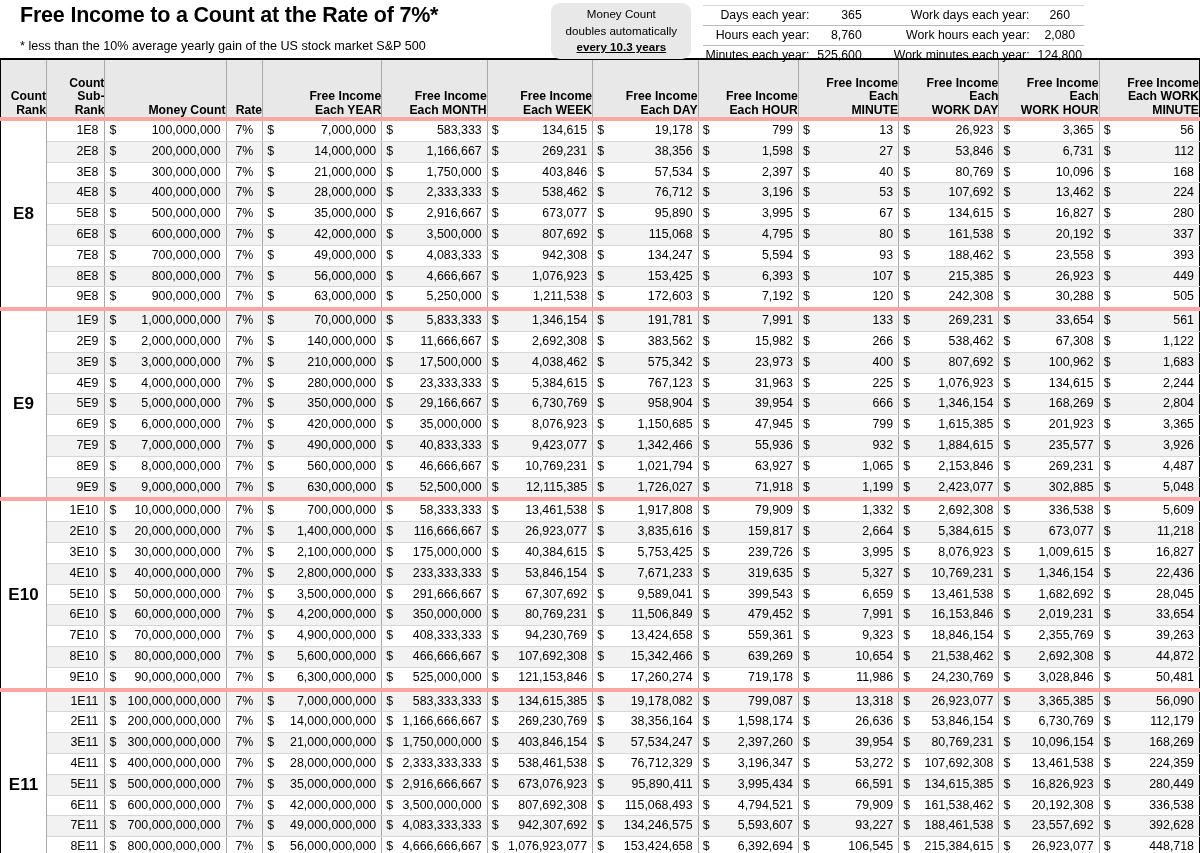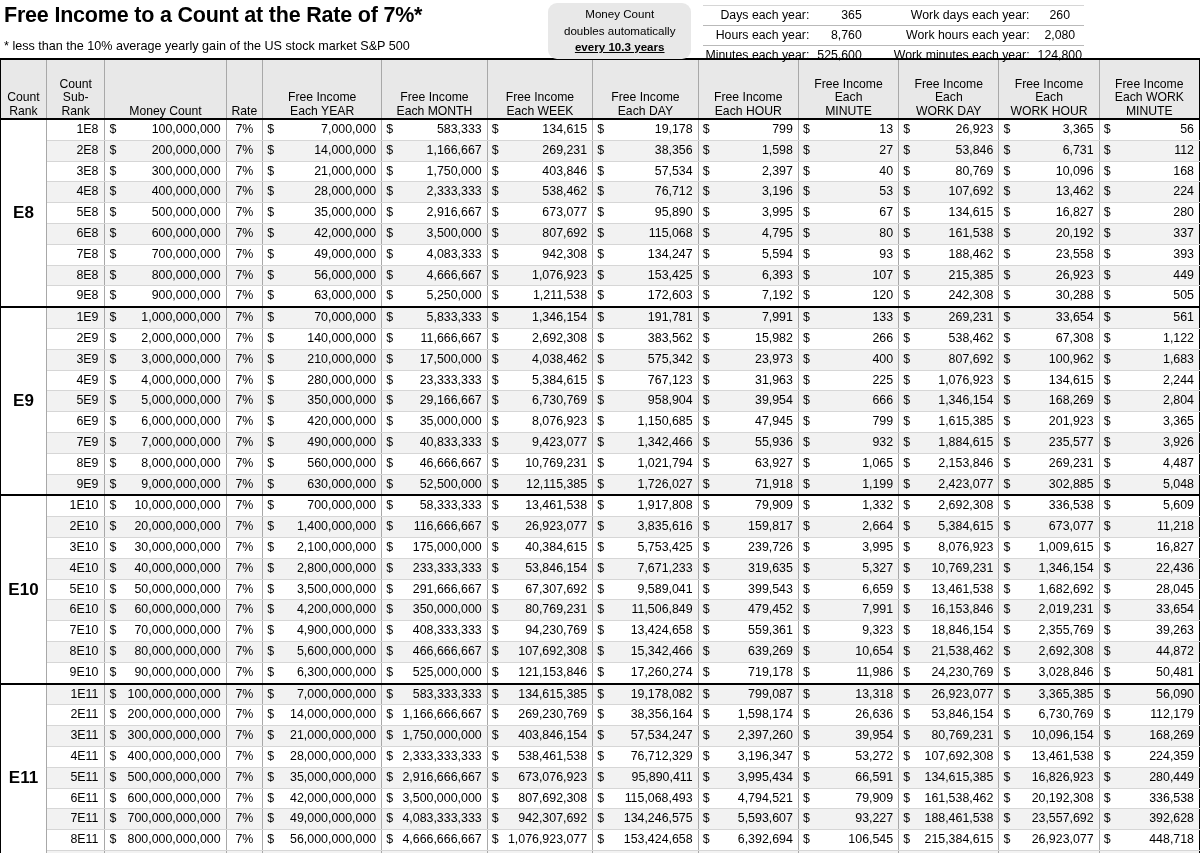--- a/index.html
+++ b/index.html
@@ -12,21 +12,21 @@
     overflow: hidden;
   }
   #page { position: relative; width: 1200px; height: 853px; }
 
   
   .topbar {
     display: flex;
     align-items: flex-start;
     width: 1084px;
     height: 58px;
-    padding: 2px 0 0 0;
+    padding: 2px 0 0 16px;
   }
   .title-block { width: 560px; padding-left: 4px; }
   .main-title {
     font-size: 21.5px;
     font-weight: bold;
     letter-spacing: -0.2px;
     line-height: 25px;
     margin: 1px 0 0 0;
     white-space: nowrap;
   }
@@ -81,41 +81,41 @@
     border-right: 1px solid #a8a8a8;
     padding: 0;
     overflow: hidden;
     white-space: nowrap;
   }
   table.grid th:first-child, table.grid td:first-child { border-left: 1px solid #000; }
   table.grid th:last-child, table.grid td:last-child { border-right: 1px solid #000; }
 
   thead th {
     background: #e8e8e8;
-    font-weight: normal;
+    font-weight: bold;
     font-size: 12.2px;
     line-height: 13.5px;
     vertical-align: bottom;
-    text-align: center;
+    text-align: right;
     height: 60px;
     padding-bottom: 4px;
     border-top: 2px solid #000;
     border-bottom: 2px solid #000;
   }
 
   tbody tr { height: 19.8px; }
   tbody td {
     height: 19.8px;
     line-height: 19.8px;
     border-top: 1px solid #d6d6d6;
     border-bottom: 1px solid #d6d6d6;
   }
   tbody tr.band td { background: #f2f2f2; }
   tbody tr.grp-last td { border-bottom: 2px solid #000; }
-  tbody tr.grp-first td { border-top: 2px solid #fca5a5; }
+  tbody tr.grp-first td { border-top: 4px solid #fca5a5; }
   tbody tr.last-row td { border-bottom: 2px solid #000; }
 
   
   .money { display: flex; justify-content: space-between; padding: 0 5px 0 4px; }
   .money .sym { }
   .money .num { }
   .plain-r { display: block; text-align: right; padding-right: 6px; }
   .plain-c { display: block; text-align: center; }
 
   td.rankcell {

